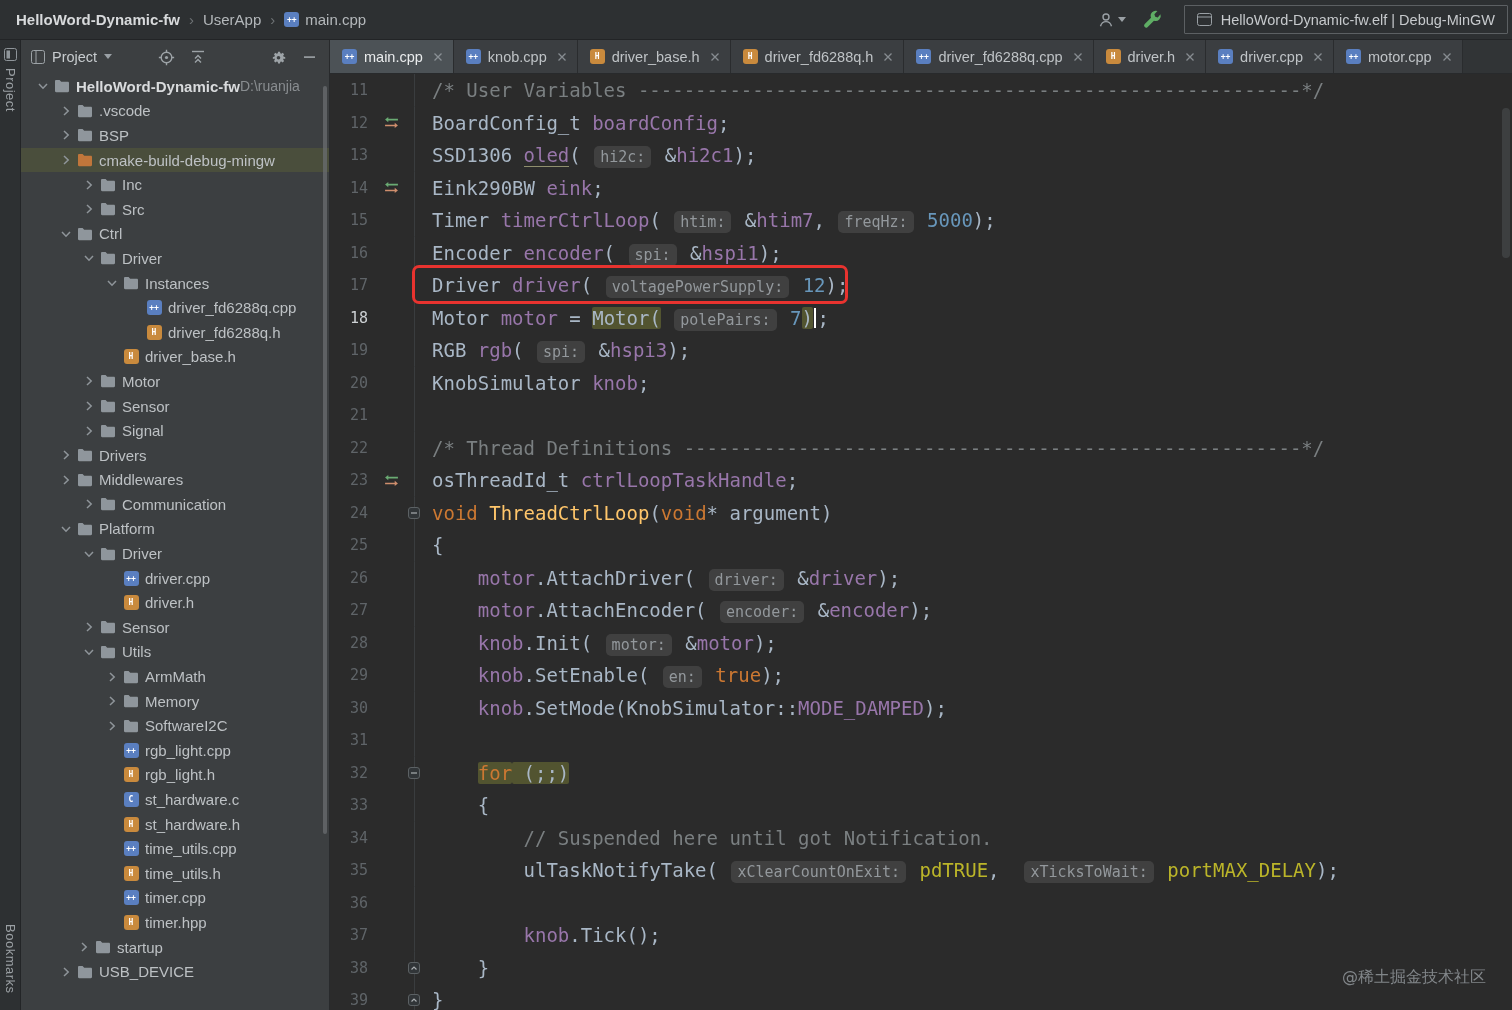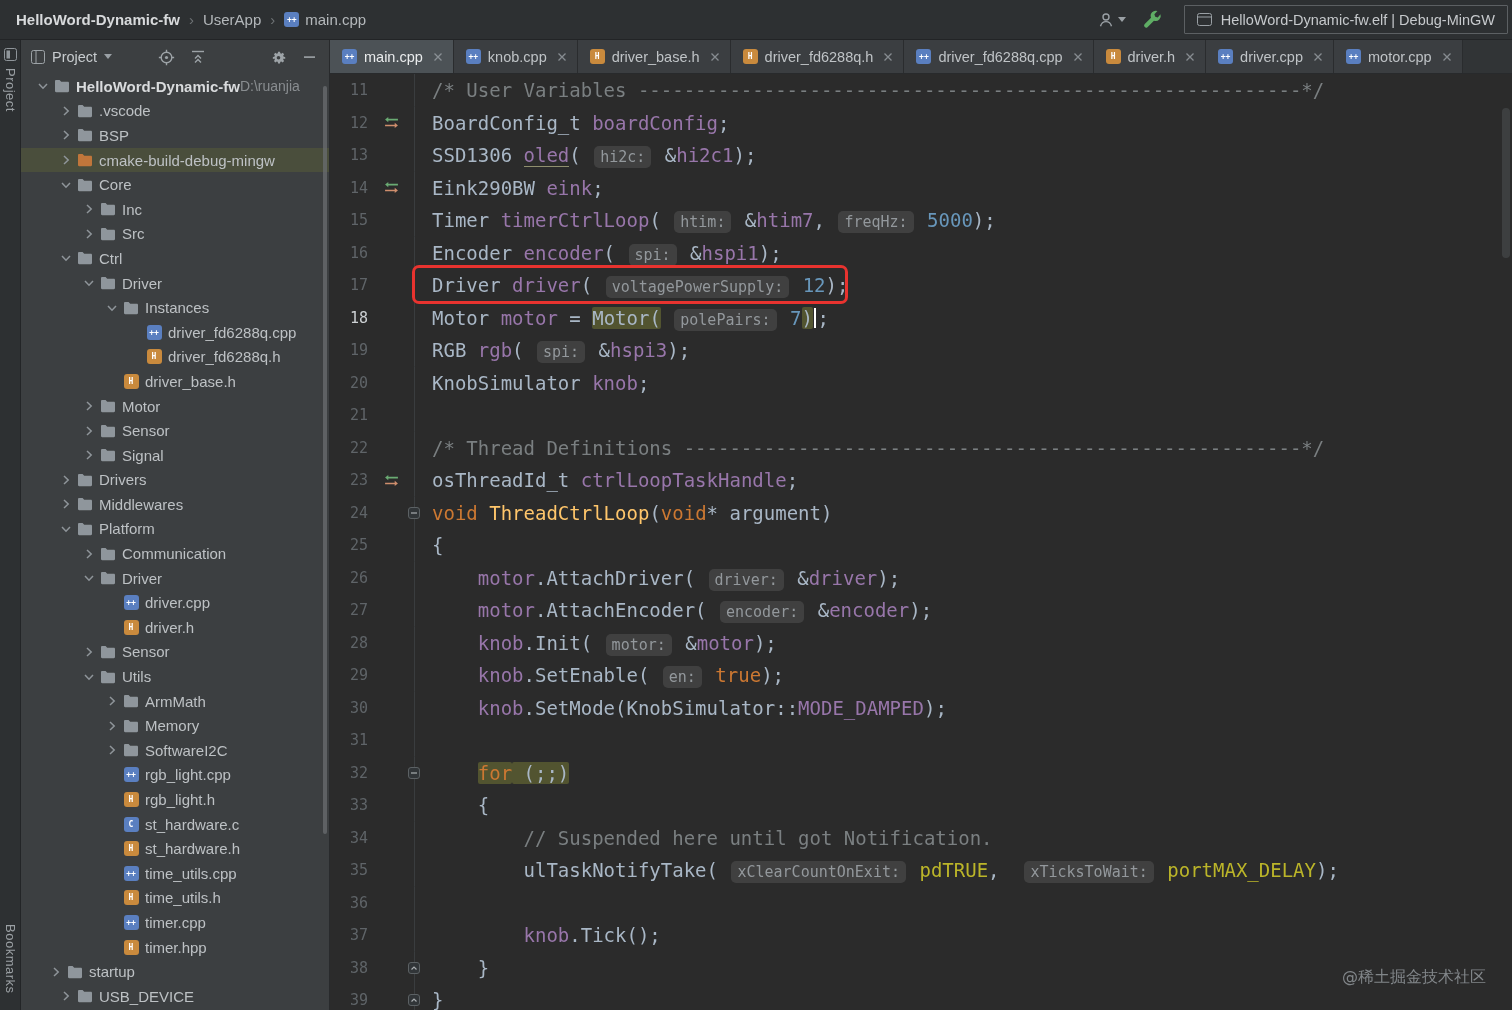--- a/index.html
+++ b/index.html
@@ -220,359 +220,346 @@
               <path d="M5 3l4.2 4L5 11" stroke="#8f959a" stroke-width="1.5" fill="none"></path>
             </svg>
           </span>
           <span class="ticon">
             <svg width="16" height="14" viewBox="0 0 16 14">
               <path d="M1 2.2C1 1.5 1.5 1 2.2 1h3.4l1.6 1.8h6.6c.7 0 1.2.5 1.2 1.2v8c0 .7-.5 1.2-1.2 1.2H2.2C1.5 13.2 1 12.7 1 12z" fill="#c0763b"></path>
             </svg>
           </span>
           <span class="tlabel">cmake-build-debug-mingw</span>
         </div>
+        <div class="trow" style="padding-left: 58px;">
+          <span class="chev">
+            <svg width="14" height="14" viewBox="0 0 14 14">
+              <path d="M5 3l4.2 4L5 11" stroke="#8f959a" stroke-width="1.5" fill="none"></path>
+            </svg>
+          </span>
+          <span class="ticon">
+            <svg width="16" height="14" viewBox="0 0 16 14">
+              <path d="M1 2.2C1 1.5 1.5 1 2.2 1h3.4l1.6 1.8h6.6c.7 0 1.2.5 1.2 1.2v8c0 .7-.5 1.2-1.2 1.2H2.2C1.5 13.2 1 12.7 1 12z" fill="#8f969c"></path>
+            </svg>
+          </span>
+          <span class="tlabel">Inc</span>
+        </div>
+        <div class="trow" style="padding-left: 58px;">
+          <span class="chev">
+            <svg width="14" height="14" viewBox="0 0 14 14">
+              <path d="M5 3l4.2 4L5 11" stroke="#8f959a" stroke-width="1.5" fill="none"></path>
+            </svg>
+          </span>
+          <span class="ticon">
+            <svg width="16" height="14" viewBox="0 0 16 14">
+              <path d="M1 2.2C1 1.5 1.5 1 2.2 1h3.4l1.6 1.8h6.6c.7 0 1.2.5 1.2 1.2v8c0 .7-.5 1.2-1.2 1.2H2.2C1.5 13.2 1 12.7 1 12z" fill="#8f969c"></path>
+            </svg>
+          </span>
+          <span class="tlabel">Src</span>
+        </div>
         <div class="trow" style="padding-left: 35px;">
           <span class="chev">
             <svg width="14" height="14" viewBox="0 0 14 14">
               <path d="M3 5l4 4.2L11 5" stroke="#8f959a" stroke-width="1.5" fill="none"></path>
             </svg>
           </span>
           <span class="ticon">
             <svg width="16" height="14" viewBox="0 0 16 14">
               <path d="M1 2.2C1 1.5 1.5 1 2.2 1h3.4l1.6 1.8h6.6c.7 0 1.2.5 1.2 1.2v8c0 .7-.5 1.2-1.2 1.2H2.2C1.5 13.2 1 12.7 1 12z" fill="#8f969c"></path>
             </svg>
           </span>
-          <span class="tlabel">Core</span>
-        </div>
-        <div class="trow" style="padding-left: 58px;">
-          <span class="chev">
-            <svg width="14" height="14" viewBox="0 0 14 14">
-              <path d="M5 3l4.2 4L5 11" stroke="#8f959a" stroke-width="1.5" fill="none"></path>
-            </svg>
-          </span>
-          <span class="ticon">
-            <svg width="16" height="14" viewBox="0 0 16 14">
-              <path d="M1 2.2C1 1.5 1.5 1 2.2 1h3.4l1.6 1.8h6.6c.7 0 1.2.5 1.2 1.2v8c0 .7-.5 1.2-1.2 1.2H2.2C1.5 13.2 1 12.7 1 12z" fill="#8f969c"></path>
-            </svg>
-          </span>
-          <span class="tlabel">Inc</span>
-        </div>
-        <div class="trow" style="padding-left: 58px;">
-          <span class="chev">
-            <svg width="14" height="14" viewBox="0 0 14 14">
-              <path d="M5 3l4.2 4L5 11" stroke="#8f959a" stroke-width="1.5" fill="none"></path>
-            </svg>
-          </span>
-          <span class="ticon">
-            <svg width="16" height="14" viewBox="0 0 16 14">
-              <path d="M1 2.2C1 1.5 1.5 1 2.2 1h3.4l1.6 1.8h6.6c.7 0 1.2.5 1.2 1.2v8c0 .7-.5 1.2-1.2 1.2H2.2C1.5 13.2 1 12.7 1 12z" fill="#8f969c"></path>
-            </svg>
-          </span>
-          <span class="tlabel">Src</span>
+          <span class="tlabel">Ctrl</span>
+        </div>
+        <div class="trow" style="padding-left: 58px;">
+          <span class="chev">
+            <svg width="14" height="14" viewBox="0 0 14 14">
+              <path d="M3 5l4 4.2L11 5" stroke="#8f959a" stroke-width="1.5" fill="none"></path>
+            </svg>
+          </span>
+          <span class="ticon">
+            <svg width="16" height="14" viewBox="0 0 16 14">
+              <path d="M1 2.2C1 1.5 1.5 1 2.2 1h3.4l1.6 1.8h6.6c.7 0 1.2.5 1.2 1.2v8c0 .7-.5 1.2-1.2 1.2H2.2C1.5 13.2 1 12.7 1 12z" fill="#8f969c"></path>
+            </svg>
+          </span>
+          <span class="tlabel">Driver</span>
+        </div>
+        <div class="trow" style="padding-left: 81px;">
+          <span class="chev">
+            <svg width="14" height="14" viewBox="0 0 14 14">
+              <path d="M3 5l4 4.2L11 5" stroke="#8f959a" stroke-width="1.5" fill="none"></path>
+            </svg>
+          </span>
+          <span class="ticon">
+            <svg width="16" height="14" viewBox="0 0 16 14">
+              <path d="M1 2.2C1 1.5 1.5 1 2.2 1h3.4l1.6 1.8h6.6c.7 0 1.2.5 1.2 1.2v8c0 .7-.5 1.2-1.2 1.2H2.2C1.5 13.2 1 12.7 1 12z" fill="#8f969c"></path>
+            </svg>
+          </span>
+          <span class="tlabel">Instances</span>
+        </div>
+        <div class="trow" style="padding-left: 104px;">
+          <span class="chev"></span>
+          <span class="ticon">
+            <span class="fchip cpp">++</span>
+          </span>
+          <span class="tlabel">driver_fd6288q.cpp</span>
+        </div>
+        <div class="trow" style="padding-left: 104px;">
+          <span class="chev"></span>
+          <span class="ticon">
+            <span class="fchip h">H</span>
+          </span>
+          <span class="tlabel">driver_fd6288q.h</span>
+        </div>
+        <div class="trow" style="padding-left: 81px;">
+          <span class="chev"></span>
+          <span class="ticon">
+            <span class="fchip h">H</span>
+          </span>
+          <span class="tlabel">driver_base.h</span>
+        </div>
+        <div class="trow" style="padding-left: 58px;">
+          <span class="chev">
+            <svg width="14" height="14" viewBox="0 0 14 14">
+              <path d="M5 3l4.2 4L5 11" stroke="#8f959a" stroke-width="1.5" fill="none"></path>
+            </svg>
+          </span>
+          <span class="ticon">
+            <svg width="16" height="14" viewBox="0 0 16 14">
+              <path d="M1 2.2C1 1.5 1.5 1 2.2 1h3.4l1.6 1.8h6.6c.7 0 1.2.5 1.2 1.2v8c0 .7-.5 1.2-1.2 1.2H2.2C1.5 13.2 1 12.7 1 12z" fill="#8f969c"></path>
+            </svg>
+          </span>
+          <span class="tlabel">Motor</span>
+        </div>
+        <div class="trow" style="padding-left: 58px;">
+          <span class="chev">
+            <svg width="14" height="14" viewBox="0 0 14 14">
+              <path d="M5 3l4.2 4L5 11" stroke="#8f959a" stroke-width="1.5" fill="none"></path>
+            </svg>
+          </span>
+          <span class="ticon">
+            <svg width="16" height="14" viewBox="0 0 16 14">
+              <path d="M1 2.2C1 1.5 1.5 1 2.2 1h3.4l1.6 1.8h6.6c.7 0 1.2.5 1.2 1.2v8c0 .7-.5 1.2-1.2 1.2H2.2C1.5 13.2 1 12.7 1 12z" fill="#8f969c"></path>
+            </svg>
+          </span>
+          <span class="tlabel">Sensor</span>
+        </div>
+        <div class="trow" style="padding-left: 58px;">
+          <span class="chev">
+            <svg width="14" height="14" viewBox="0 0 14 14">
+              <path d="M5 3l4.2 4L5 11" stroke="#8f959a" stroke-width="1.5" fill="none"></path>
+            </svg>
+          </span>
+          <span class="ticon">
+            <svg width="16" height="14" viewBox="0 0 16 14">
+              <path d="M1 2.2C1 1.5 1.5 1 2.2 1h3.4l1.6 1.8h6.6c.7 0 1.2.5 1.2 1.2v8c0 .7-.5 1.2-1.2 1.2H2.2C1.5 13.2 1 12.7 1 12z" fill="#8f969c"></path>
+            </svg>
+          </span>
+          <span class="tlabel">Signal</span>
         </div>
         <div class="trow" style="padding-left: 35px;">
           <span class="chev">
             <svg width="14" height="14" viewBox="0 0 14 14">
+              <path d="M5 3l4.2 4L5 11" stroke="#8f959a" stroke-width="1.5" fill="none"></path>
+            </svg>
+          </span>
+          <span class="ticon">
+            <svg width="16" height="14" viewBox="0 0 16 14">
+              <path d="M1 2.2C1 1.5 1.5 1 2.2 1h3.4l1.6 1.8h6.6c.7 0 1.2.5 1.2 1.2v8c0 .7-.5 1.2-1.2 1.2H2.2C1.5 13.2 1 12.7 1 12z" fill="#8f969c"></path>
+            </svg>
+          </span>
+          <span class="tlabel">Drivers</span>
+        </div>
+        <div class="trow" style="padding-left: 35px;">
+          <span class="chev">
+            <svg width="14" height="14" viewBox="0 0 14 14">
+              <path d="M5 3l4.2 4L5 11" stroke="#8f959a" stroke-width="1.5" fill="none"></path>
+            </svg>
+          </span>
+          <span class="ticon">
+            <svg width="16" height="14" viewBox="0 0 16 14">
+              <path d="M1 2.2C1 1.5 1.5 1 2.2 1h3.4l1.6 1.8h6.6c.7 0 1.2.5 1.2 1.2v8c0 .7-.5 1.2-1.2 1.2H2.2C1.5 13.2 1 12.7 1 12z" fill="#8f969c"></path>
+            </svg>
+          </span>
+          <span class="tlabel">Middlewares</span>
+        </div>
+        <div class="trow" style="padding-left: 58px;">
+          <span class="chev">
+            <svg width="14" height="14" viewBox="0 0 14 14">
+              <path d="M5 3l4.2 4L5 11" stroke="#8f959a" stroke-width="1.5" fill="none"></path>
+            </svg>
+          </span>
+          <span class="ticon">
+            <svg width="16" height="14" viewBox="0 0 16 14">
+              <path d="M1 2.2C1 1.5 1.5 1 2.2 1h3.4l1.6 1.8h6.6c.7 0 1.2.5 1.2 1.2v8c0 .7-.5 1.2-1.2 1.2H2.2C1.5 13.2 1 12.7 1 12z" fill="#8f969c"></path>
+            </svg>
+          </span>
+          <span class="tlabel">Communication</span>
+        </div>
+        <div class="trow" style="padding-left: 35px;">
+          <span class="chev">
+            <svg width="14" height="14" viewBox="0 0 14 14">
               <path d="M3 5l4 4.2L11 5" stroke="#8f959a" stroke-width="1.5" fill="none"></path>
             </svg>
           </span>
           <span class="ticon">
             <svg width="16" height="14" viewBox="0 0 16 14">
               <path d="M1 2.2C1 1.5 1.5 1 2.2 1h3.4l1.6 1.8h6.6c.7 0 1.2.5 1.2 1.2v8c0 .7-.5 1.2-1.2 1.2H2.2C1.5 13.2 1 12.7 1 12z" fill="#8f969c"></path>
             </svg>
           </span>
-          <span class="tlabel">Ctrl</span>
+          <span class="tlabel">Platform</span>
         </div>
         <div class="trow" style="padding-left: 58px;">
           <span class="chev">
             <svg width="14" height="14" viewBox="0 0 14 14">
               <path d="M3 5l4 4.2L11 5" stroke="#8f959a" stroke-width="1.5" fill="none"></path>
             </svg>
           </span>
           <span class="ticon">
             <svg width="16" height="14" viewBox="0 0 16 14">
               <path d="M1 2.2C1 1.5 1.5 1 2.2 1h3.4l1.6 1.8h6.6c.7 0 1.2.5 1.2 1.2v8c0 .7-.5 1.2-1.2 1.2H2.2C1.5 13.2 1 12.7 1 12z" fill="#8f969c"></path>
             </svg>
           </span>
           <span class="tlabel">Driver</span>
         </div>
         <div class="trow" style="padding-left: 81px;">
+          <span class="chev"></span>
+          <span class="ticon">
+            <span class="fchip cpp">++</span>
+          </span>
+          <span class="tlabel">driver.cpp</span>
+        </div>
+        <div class="trow" style="padding-left: 81px;">
+          <span class="chev"></span>
+          <span class="ticon">
+            <span class="fchip h">H</span>
+          </span>
+          <span class="tlabel">driver.h</span>
+        </div>
+        <div class="trow" style="padding-left: 58px;">
+          <span class="chev">
+            <svg width="14" height="14" viewBox="0 0 14 14">
+              <path d="M5 3l4.2 4L5 11" stroke="#8f959a" stroke-width="1.5" fill="none"></path>
+            </svg>
+          </span>
+          <span class="ticon">
+            <svg width="16" height="14" viewBox="0 0 16 14">
+              <path d="M1 2.2C1 1.5 1.5 1 2.2 1h3.4l1.6 1.8h6.6c.7 0 1.2.5 1.2 1.2v8c0 .7-.5 1.2-1.2 1.2H2.2C1.5 13.2 1 12.7 1 12z" fill="#8f969c"></path>
+            </svg>
+          </span>
+          <span class="tlabel">Sensor</span>
+        </div>
+        <div class="trow" style="padding-left: 58px;">
           <span class="chev">
             <svg width="14" height="14" viewBox="0 0 14 14">
               <path d="M3 5l4 4.2L11 5" stroke="#8f959a" stroke-width="1.5" fill="none"></path>
             </svg>
           </span>
           <span class="ticon">
             <svg width="16" height="14" viewBox="0 0 16 14">
               <path d="M1 2.2C1 1.5 1.5 1 2.2 1h3.4l1.6 1.8h6.6c.7 0 1.2.5 1.2 1.2v8c0 .7-.5 1.2-1.2 1.2H2.2C1.5 13.2 1 12.7 1 12z" fill="#8f969c"></path>
             </svg>
           </span>
-          <span class="tlabel">Instances</span>
-        </div>
-        <div class="trow" style="padding-left: 104px;">
+          <span class="tlabel">Utils</span>
+        </div>
+        <div class="trow" style="padding-left: 81px;">
+          <span class="chev">
+            <svg width="14" height="14" viewBox="0 0 14 14">
+              <path d="M5 3l4.2 4L5 11" stroke="#8f959a" stroke-width="1.5" fill="none"></path>
+            </svg>
+          </span>
+          <span class="ticon">
+            <svg width="16" height="14" viewBox="0 0 16 14">
+              <path d="M1 2.2C1 1.5 1.5 1 2.2 1h3.4l1.6 1.8h6.6c.7 0 1.2.5 1.2 1.2v8c0 .7-.5 1.2-1.2 1.2H2.2C1.5 13.2 1 12.7 1 12z" fill="#8f969c"></path>
+            </svg>
+          </span>
+          <span class="tlabel">ArmMath</span>
+        </div>
+        <div class="trow" style="padding-left: 81px;">
+          <span class="chev">
+            <svg width="14" height="14" viewBox="0 0 14 14">
+              <path d="M5 3l4.2 4L5 11" stroke="#8f959a" stroke-width="1.5" fill="none"></path>
+            </svg>
+          </span>
+          <span class="ticon">
+            <svg width="16" height="14" viewBox="0 0 16 14">
+              <path d="M1 2.2C1 1.5 1.5 1 2.2 1h3.4l1.6 1.8h6.6c.7 0 1.2.5 1.2 1.2v8c0 .7-.5 1.2-1.2 1.2H2.2C1.5 13.2 1 12.7 1 12z" fill="#8f969c"></path>
+            </svg>
+          </span>
+          <span class="tlabel">Memory</span>
+        </div>
+        <div class="trow" style="padding-left: 81px;">
+          <span class="chev">
+            <svg width="14" height="14" viewBox="0 0 14 14">
+              <path d="M5 3l4.2 4L5 11" stroke="#8f959a" stroke-width="1.5" fill="none"></path>
+            </svg>
+          </span>
+          <span class="ticon">
+            <svg width="16" height="14" viewBox="0 0 16 14">
+              <path d="M1 2.2C1 1.5 1.5 1 2.2 1h3.4l1.6 1.8h6.6c.7 0 1.2.5 1.2 1.2v8c0 .7-.5 1.2-1.2 1.2H2.2C1.5 13.2 1 12.7 1 12z" fill="#8f969c"></path>
+            </svg>
+          </span>
+          <span class="tlabel">SoftwareI2C</span>
+        </div>
+        <div class="trow" style="padding-left: 81px;">
           <span class="chev"></span>
           <span class="ticon">
             <span class="fchip cpp">++</span>
           </span>
-          <span class="tlabel">driver_fd6288q.cpp</span>
-        </div>
-        <div class="trow" style="padding-left: 104px;">
+          <span class="tlabel">rgb_light.cpp</span>
+        </div>
+        <div class="trow" style="padding-left: 81px;">
           <span class="chev"></span>
           <span class="ticon">
             <span class="fchip h">H</span>
           </span>
-          <span class="tlabel">driver_fd6288q.h</span>
+          <span class="tlabel">rgb_light.h</span>
+        </div>
+        <div class="trow" style="padding-left: 81px;">
+          <span class="chev"></span>
+          <span class="ticon">
+            <span class="fchip c">C</span>
+          </span>
+          <span class="tlabel">st_hardware.c</span>
         </div>
         <div class="trow" style="padding-left: 81px;">
           <span class="chev"></span>
           <span class="ticon">
             <span class="fchip h">H</span>
           </span>
-          <span class="tlabel">driver_base.h</span>
-        </div>
-        <div class="trow" style="padding-left: 58px;">
-          <span class="chev">
-            <svg width="14" height="14" viewBox="0 0 14 14">
-              <path d="M5 3l4.2 4L5 11" stroke="#8f959a" stroke-width="1.5" fill="none"></path>
-            </svg>
-          </span>
-          <span class="ticon">
-            <svg width="16" height="14" viewBox="0 0 16 14">
-              <path d="M1 2.2C1 1.5 1.5 1 2.2 1h3.4l1.6 1.8h6.6c.7 0 1.2.5 1.2 1.2v8c0 .7-.5 1.2-1.2 1.2H2.2C1.5 13.2 1 12.7 1 12z" fill="#8f969c"></path>
-            </svg>
-          </span>
-          <span class="tlabel">Motor</span>
-        </div>
-        <div class="trow" style="padding-left: 58px;">
-          <span class="chev">
-            <svg width="14" height="14" viewBox="0 0 14 14">
-              <path d="M5 3l4.2 4L5 11" stroke="#8f959a" stroke-width="1.5" fill="none"></path>
-            </svg>
-          </span>
-          <span class="ticon">
-            <svg width="16" height="14" viewBox="0 0 16 14">
-              <path d="M1 2.2C1 1.5 1.5 1 2.2 1h3.4l1.6 1.8h6.6c.7 0 1.2.5 1.2 1.2v8c0 .7-.5 1.2-1.2 1.2H2.2C1.5 13.2 1 12.7 1 12z" fill="#8f969c"></path>
-            </svg>
-          </span>
-          <span class="tlabel">Sensor</span>
-        </div>
-        <div class="trow" style="padding-left: 58px;">
-          <span class="chev">
-            <svg width="14" height="14" viewBox="0 0 14 14">
-              <path d="M5 3l4.2 4L5 11" stroke="#8f959a" stroke-width="1.5" fill="none"></path>
-            </svg>
-          </span>
-          <span class="ticon">
-            <svg width="16" height="14" viewBox="0 0 16 14">
-              <path d="M1 2.2C1 1.5 1.5 1 2.2 1h3.4l1.6 1.8h6.6c.7 0 1.2.5 1.2 1.2v8c0 .7-.5 1.2-1.2 1.2H2.2C1.5 13.2 1 12.7 1 12z" fill="#8f969c"></path>
-            </svg>
-          </span>
-          <span class="tlabel">Signal</span>
-        </div>
-        <div class="trow" style="padding-left: 35px;">
-          <span class="chev">
-            <svg width="14" height="14" viewBox="0 0 14 14">
-              <path d="M5 3l4.2 4L5 11" stroke="#8f959a" stroke-width="1.5" fill="none"></path>
-            </svg>
-          </span>
-          <span class="ticon">
-            <svg width="16" height="14" viewBox="0 0 16 14">
-              <path d="M1 2.2C1 1.5 1.5 1 2.2 1h3.4l1.6 1.8h6.6c.7 0 1.2.5 1.2 1.2v8c0 .7-.5 1.2-1.2 1.2H2.2C1.5 13.2 1 12.7 1 12z" fill="#8f969c"></path>
-            </svg>
-          </span>
-          <span class="tlabel">Drivers</span>
-        </div>
-        <div class="trow" style="padding-left: 35px;">
-          <span class="chev">
-            <svg width="14" height="14" viewBox="0 0 14 14">
-              <path d="M5 3l4.2 4L5 11" stroke="#8f959a" stroke-width="1.5" fill="none"></path>
-            </svg>
-          </span>
-          <span class="ticon">
-            <svg width="16" height="14" viewBox="0 0 16 14">
-              <path d="M1 2.2C1 1.5 1.5 1 2.2 1h3.4l1.6 1.8h6.6c.7 0 1.2.5 1.2 1.2v8c0 .7-.5 1.2-1.2 1.2H2.2C1.5 13.2 1 12.7 1 12z" fill="#8f969c"></path>
-            </svg>
-          </span>
-          <span class="tlabel">Middlewares</span>
-        </div>
-        <div class="trow" style="padding-left: 35px;">
-          <span class="chev">
-            <svg width="14" height="14" viewBox="0 0 14 14">
-              <path d="M3 5l4 4.2L11 5" stroke="#8f959a" stroke-width="1.5" fill="none"></path>
-            </svg>
-          </span>
-          <span class="ticon">
-            <svg width="16" height="14" viewBox="0 0 16 14">
-              <path d="M1 2.2C1 1.5 1.5 1 2.2 1h3.4l1.6 1.8h6.6c.7 0 1.2.5 1.2 1.2v8c0 .7-.5 1.2-1.2 1.2H2.2C1.5 13.2 1 12.7 1 12z" fill="#8f969c"></path>
-            </svg>
-          </span>
-          <span class="tlabel">Platform</span>
-        </div>
-        <div class="trow" style="padding-left: 58px;">
-          <span class="chev">
-            <svg width="14" height="14" viewBox="0 0 14 14">
-              <path d="M5 3l4.2 4L5 11" stroke="#8f959a" stroke-width="1.5" fill="none"></path>
-            </svg>
-          </span>
-          <span class="ticon">
-            <svg width="16" height="14" viewBox="0 0 16 14">
-              <path d="M1 2.2C1 1.5 1.5 1 2.2 1h3.4l1.6 1.8h6.6c.7 0 1.2.5 1.2 1.2v8c0 .7-.5 1.2-1.2 1.2H2.2C1.5 13.2 1 12.7 1 12z" fill="#8f969c"></path>
-            </svg>
-          </span>
-          <span class="tlabel">Communication</span>
-        </div>
-        <div class="trow" style="padding-left: 58px;">
-          <span class="chev">
-            <svg width="14" height="14" viewBox="0 0 14 14">
-              <path d="M3 5l4 4.2L11 5" stroke="#8f959a" stroke-width="1.5" fill="none"></path>
-            </svg>
-          </span>
-          <span class="ticon">
-            <svg width="16" height="14" viewBox="0 0 16 14">
-              <path d="M1 2.2C1 1.5 1.5 1 2.2 1h3.4l1.6 1.8h6.6c.7 0 1.2.5 1.2 1.2v8c0 .7-.5 1.2-1.2 1.2H2.2C1.5 13.2 1 12.7 1 12z" fill="#8f969c"></path>
-            </svg>
-          </span>
-          <span class="tlabel">Driver</span>
+          <span class="tlabel">st_hardware.h</span>
         </div>
         <div class="trow" style="padding-left: 81px;">
           <span class="chev"></span>
           <span class="ticon">
             <span class="fchip cpp">++</span>
           </span>
-          <span class="tlabel">driver.cpp</span>
+          <span class="tlabel">time_utils.cpp</span>
         </div>
         <div class="trow" style="padding-left: 81px;">
           <span class="chev"></span>
           <span class="ticon">
             <span class="fchip h">H</span>
           </span>
-          <span class="tlabel">driver.h</span>
-        </div>
-        <div class="trow" style="padding-left: 58px;">
-          <span class="chev">
-            <svg width="14" height="14" viewBox="0 0 14 14">
-              <path d="M5 3l4.2 4L5 11" stroke="#8f959a" stroke-width="1.5" fill="none"></path>
-            </svg>
-          </span>
-          <span class="ticon">
-            <svg width="16" height="14" viewBox="0 0 16 14">
-              <path d="M1 2.2C1 1.5 1.5 1 2.2 1h3.4l1.6 1.8h6.6c.7 0 1.2.5 1.2 1.2v8c0 .7-.5 1.2-1.2 1.2H2.2C1.5 13.2 1 12.7 1 12z" fill="#8f969c"></path>
-            </svg>
-          </span>
-          <span class="tlabel">Sensor</span>
-        </div>
-        <div class="trow" style="padding-left: 58px;">
-          <span class="chev">
-            <svg width="14" height="14" viewBox="0 0 14 14">
-              <path d="M3 5l4 4.2L11 5" stroke="#8f959a" stroke-width="1.5" fill="none"></path>
-            </svg>
-          </span>
-          <span class="ticon">
-            <svg width="16" height="14" viewBox="0 0 16 14">
-              <path d="M1 2.2C1 1.5 1.5 1 2.2 1h3.4l1.6 1.8h6.6c.7 0 1.2.5 1.2 1.2v8c0 .7-.5 1.2-1.2 1.2H2.2C1.5 13.2 1 12.7 1 12z" fill="#8f969c"></path>
-            </svg>
-          </span>
-          <span class="tlabel">Utils</span>
-        </div>
-        <div class="trow" style="padding-left: 81px;">
-          <span class="chev">
-            <svg width="14" height="14" viewBox="0 0 14 14">
-              <path d="M5 3l4.2 4L5 11" stroke="#8f959a" stroke-width="1.5" fill="none"></path>
-            </svg>
-          </span>
-          <span class="ticon">
-            <svg width="16" height="14" viewBox="0 0 16 14">
-              <path d="M1 2.2C1 1.5 1.5 1 2.2 1h3.4l1.6 1.8h6.6c.7 0 1.2.5 1.2 1.2v8c0 .7-.5 1.2-1.2 1.2H2.2C1.5 13.2 1 12.7 1 12z" fill="#8f969c"></path>
-            </svg>
-          </span>
-          <span class="tlabel">ArmMath</span>
-        </div>
-        <div class="trow" style="padding-left: 81px;">
-          <span class="chev">
-            <svg width="14" height="14" viewBox="0 0 14 14">
-              <path d="M5 3l4.2 4L5 11" stroke="#8f959a" stroke-width="1.5" fill="none"></path>
-            </svg>
-          </span>
-          <span class="ticon">
-            <svg width="16" height="14" viewBox="0 0 16 14">
-              <path d="M1 2.2C1 1.5 1.5 1 2.2 1h3.4l1.6 1.8h6.6c.7 0 1.2.5 1.2 1.2v8c0 .7-.5 1.2-1.2 1.2H2.2C1.5 13.2 1 12.7 1 12z" fill="#8f969c"></path>
-            </svg>
-          </span>
-          <span class="tlabel">Memory</span>
-        </div>
-        <div class="trow" style="padding-left: 81px;">
-          <span class="chev">
-            <svg width="14" height="14" viewBox="0 0 14 14">
-              <path d="M5 3l4.2 4L5 11" stroke="#8f959a" stroke-width="1.5" fill="none"></path>
-            </svg>
-          </span>
-          <span class="ticon">
-            <svg width="16" height="14" viewBox="0 0 16 14">
-              <path d="M1 2.2C1 1.5 1.5 1 2.2 1h3.4l1.6 1.8h6.6c.7 0 1.2.5 1.2 1.2v8c0 .7-.5 1.2-1.2 1.2H2.2C1.5 13.2 1 12.7 1 12z" fill="#8f969c"></path>
-            </svg>
-          </span>
-          <span class="tlabel">SoftwareI2C</span>
+          <span class="tlabel">time_utils.h</span>
         </div>
         <div class="trow" style="padding-left: 81px;">
           <span class="chev"></span>
           <span class="ticon">
             <span class="fchip cpp">++</span>
           </span>
-          <span class="tlabel">rgb_light.cpp</span>
-        </div>
-        <div class="trow" style="padding-left: 81px;">
-          <span class="chev"></span>
-          <span class="ticon">
-            <span class="fchip h">H</span>
-          </span>
-          <span class="tlabel">rgb_light.h</span>
-        </div>
-        <div class="trow" style="padding-left: 81px;">
-          <span class="chev"></span>
-          <span class="ticon">
-            <span class="fchip c">C</span>
-          </span>
-          <span class="tlabel">st_hardware.c</span>
-        </div>
-        <div class="trow" style="padding-left: 81px;">
-          <span class="chev"></span>
-          <span class="ticon">
-            <span class="fchip h">H</span>
-          </span>
-          <span class="tlabel">st_hardware.h</span>
-        </div>
-        <div class="trow" style="padding-left: 81px;">
-          <span class="chev"></span>
-          <span class="ticon">
-            <span class="fchip cpp">++</span>
-          </span>
-          <span class="tlabel">time_utils.cpp</span>
-        </div>
-        <div class="trow" style="padding-left: 81px;">
-          <span class="chev"></span>
-          <span class="ticon">
-            <span class="fchip h">H</span>
-          </span>
-          <span class="tlabel">time_utils.h</span>
-        </div>
-        <div class="trow" style="padding-left: 81px;">
-          <span class="chev"></span>
-          <span class="ticon">
-            <span class="fchip cpp">++</span>
-          </span>
           <span class="tlabel">timer.cpp</span>
         </div>
         <div class="trow" style="padding-left: 81px;">
           <span class="chev"></span>
           <span class="ticon">
             <span class="fchip hpp">H</span>
           </span>
           <span class="tlabel">timer.hpp</span>
         </div>
-        <div class="trow" style="padding-left: 25px;">
+        <div class="trow" style="padding-left: 53px;">
           <span class="chev">
             <svg width="14" height="14" viewBox="0 0 14 14">
               <path d="M5 3l4.2 4L5 11" stroke="#8f959a" stroke-width="1.5" fill="none"></path>
             </svg>
           </span>
           <span class="ticon">
             <svg width="16" height="14" viewBox="0 0 16 14">
               <path d="M1 2.2C1 1.5 1.5 1 2.2 1h3.4l1.6 1.8h6.6c.7 0 1.2.5 1.2 1.2v8c0 .7-.5 1.2-1.2 1.2H2.2C1.5 13.2 1 12.7 1 12z" fill="#8f969c"></path>
             </svg>
           </span>

